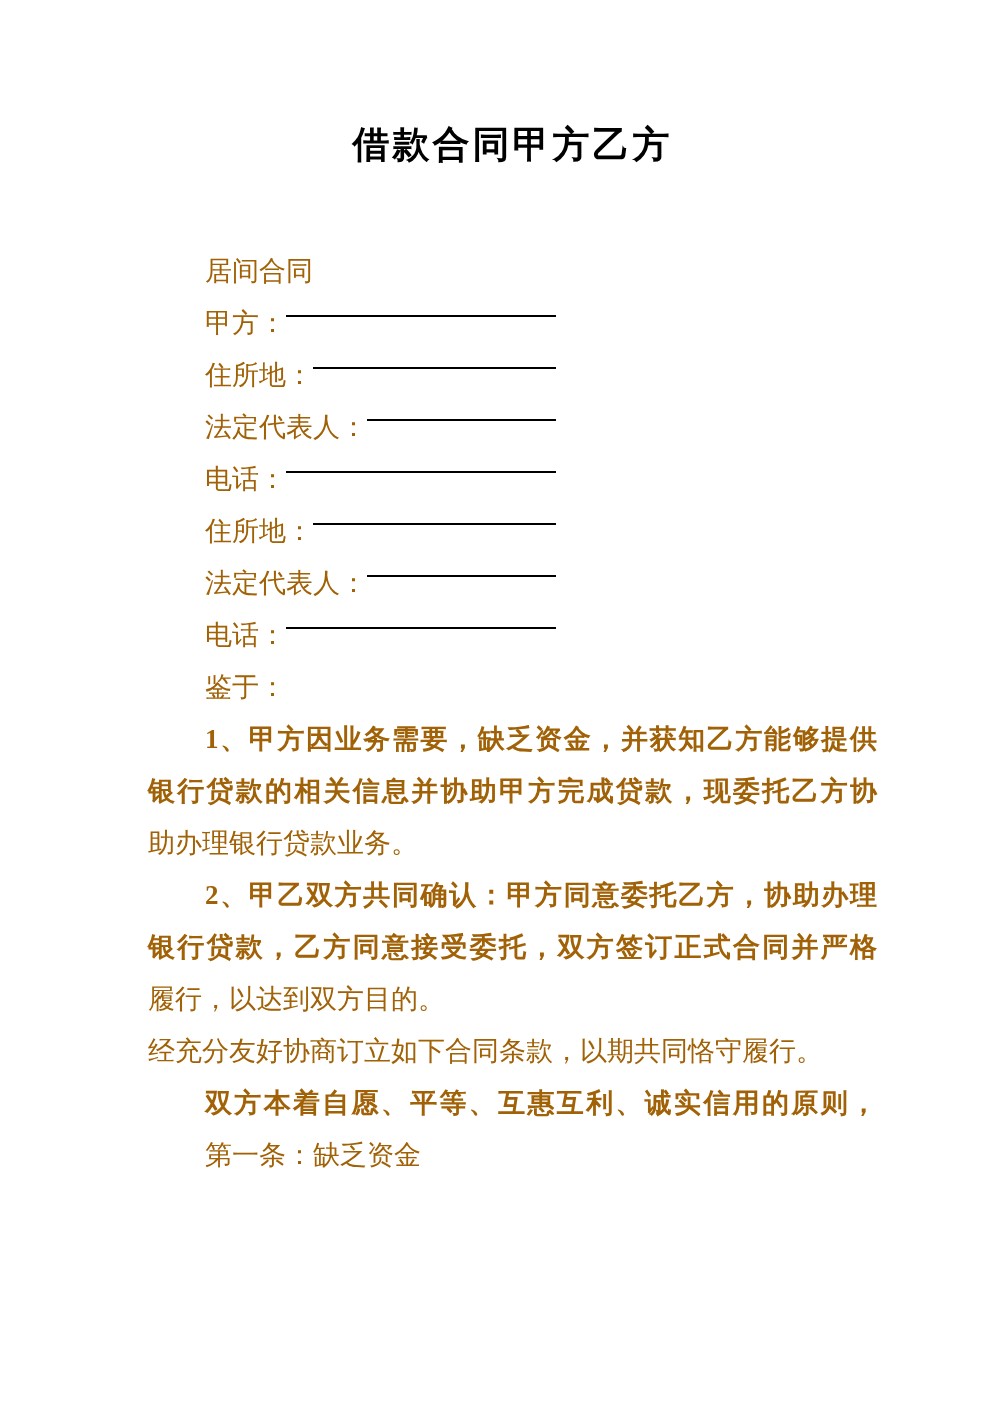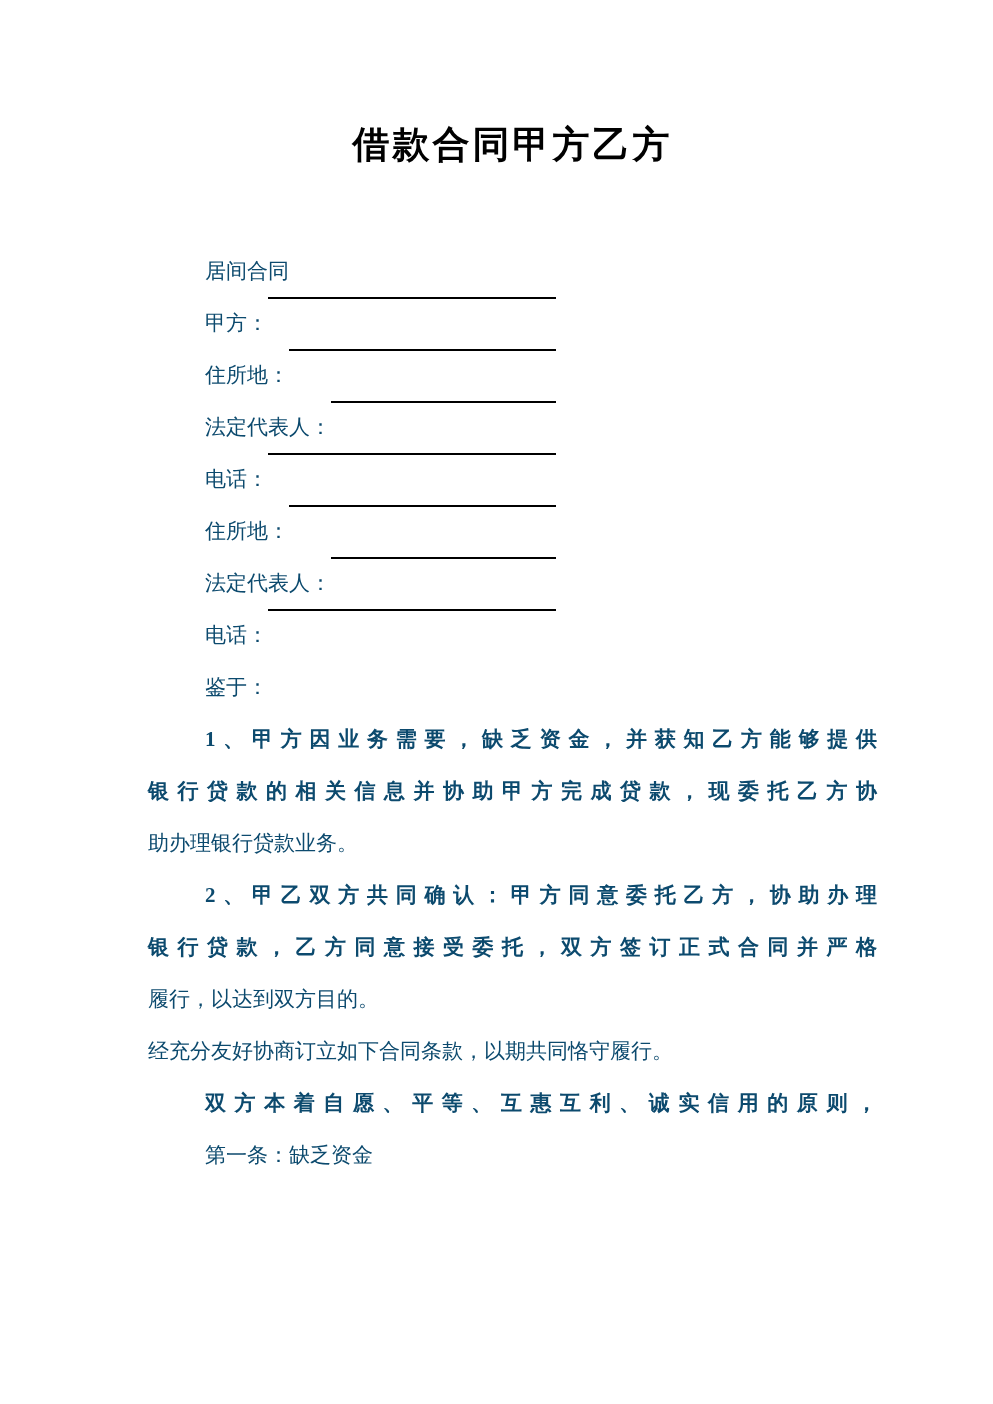--- a/index.html
+++ b/index.html
@@ -22,37 +22,37 @@
     margin: 0;
     font-size: 37px;
     line-height: 54px;
     font-weight: bold;
     text-align: center;
     letter-spacing: 3px;
     color: #000000;
   }
   .doc-body {
     margin-top: 73px;
-    font-size: 21px;
+    font-size: 27px;
     line-height: 52px;
-    color: #0c4a6e;
+    color: #a16207;
   }
   .ln { margin: 0; white-space: nowrap; }
   .ind { text-indent: 57px; }
   .jst {
     white-space: normal;
     text-align: justify;
     text-align-last: justify;
     font-weight: bold;
   }
   .field-row {
     display: flex;
     height: 52px;
     width: 408px;           
-    align-items: flex-start;
+    align-items: center;
   }
   .field-label {
     padding-left: 57px;
     line-height: 52px;
     white-space: nowrap;
   }
   .field-blank {
     flex: 1;
     height: 0;
     border-bottom: 2px solid #000000;

